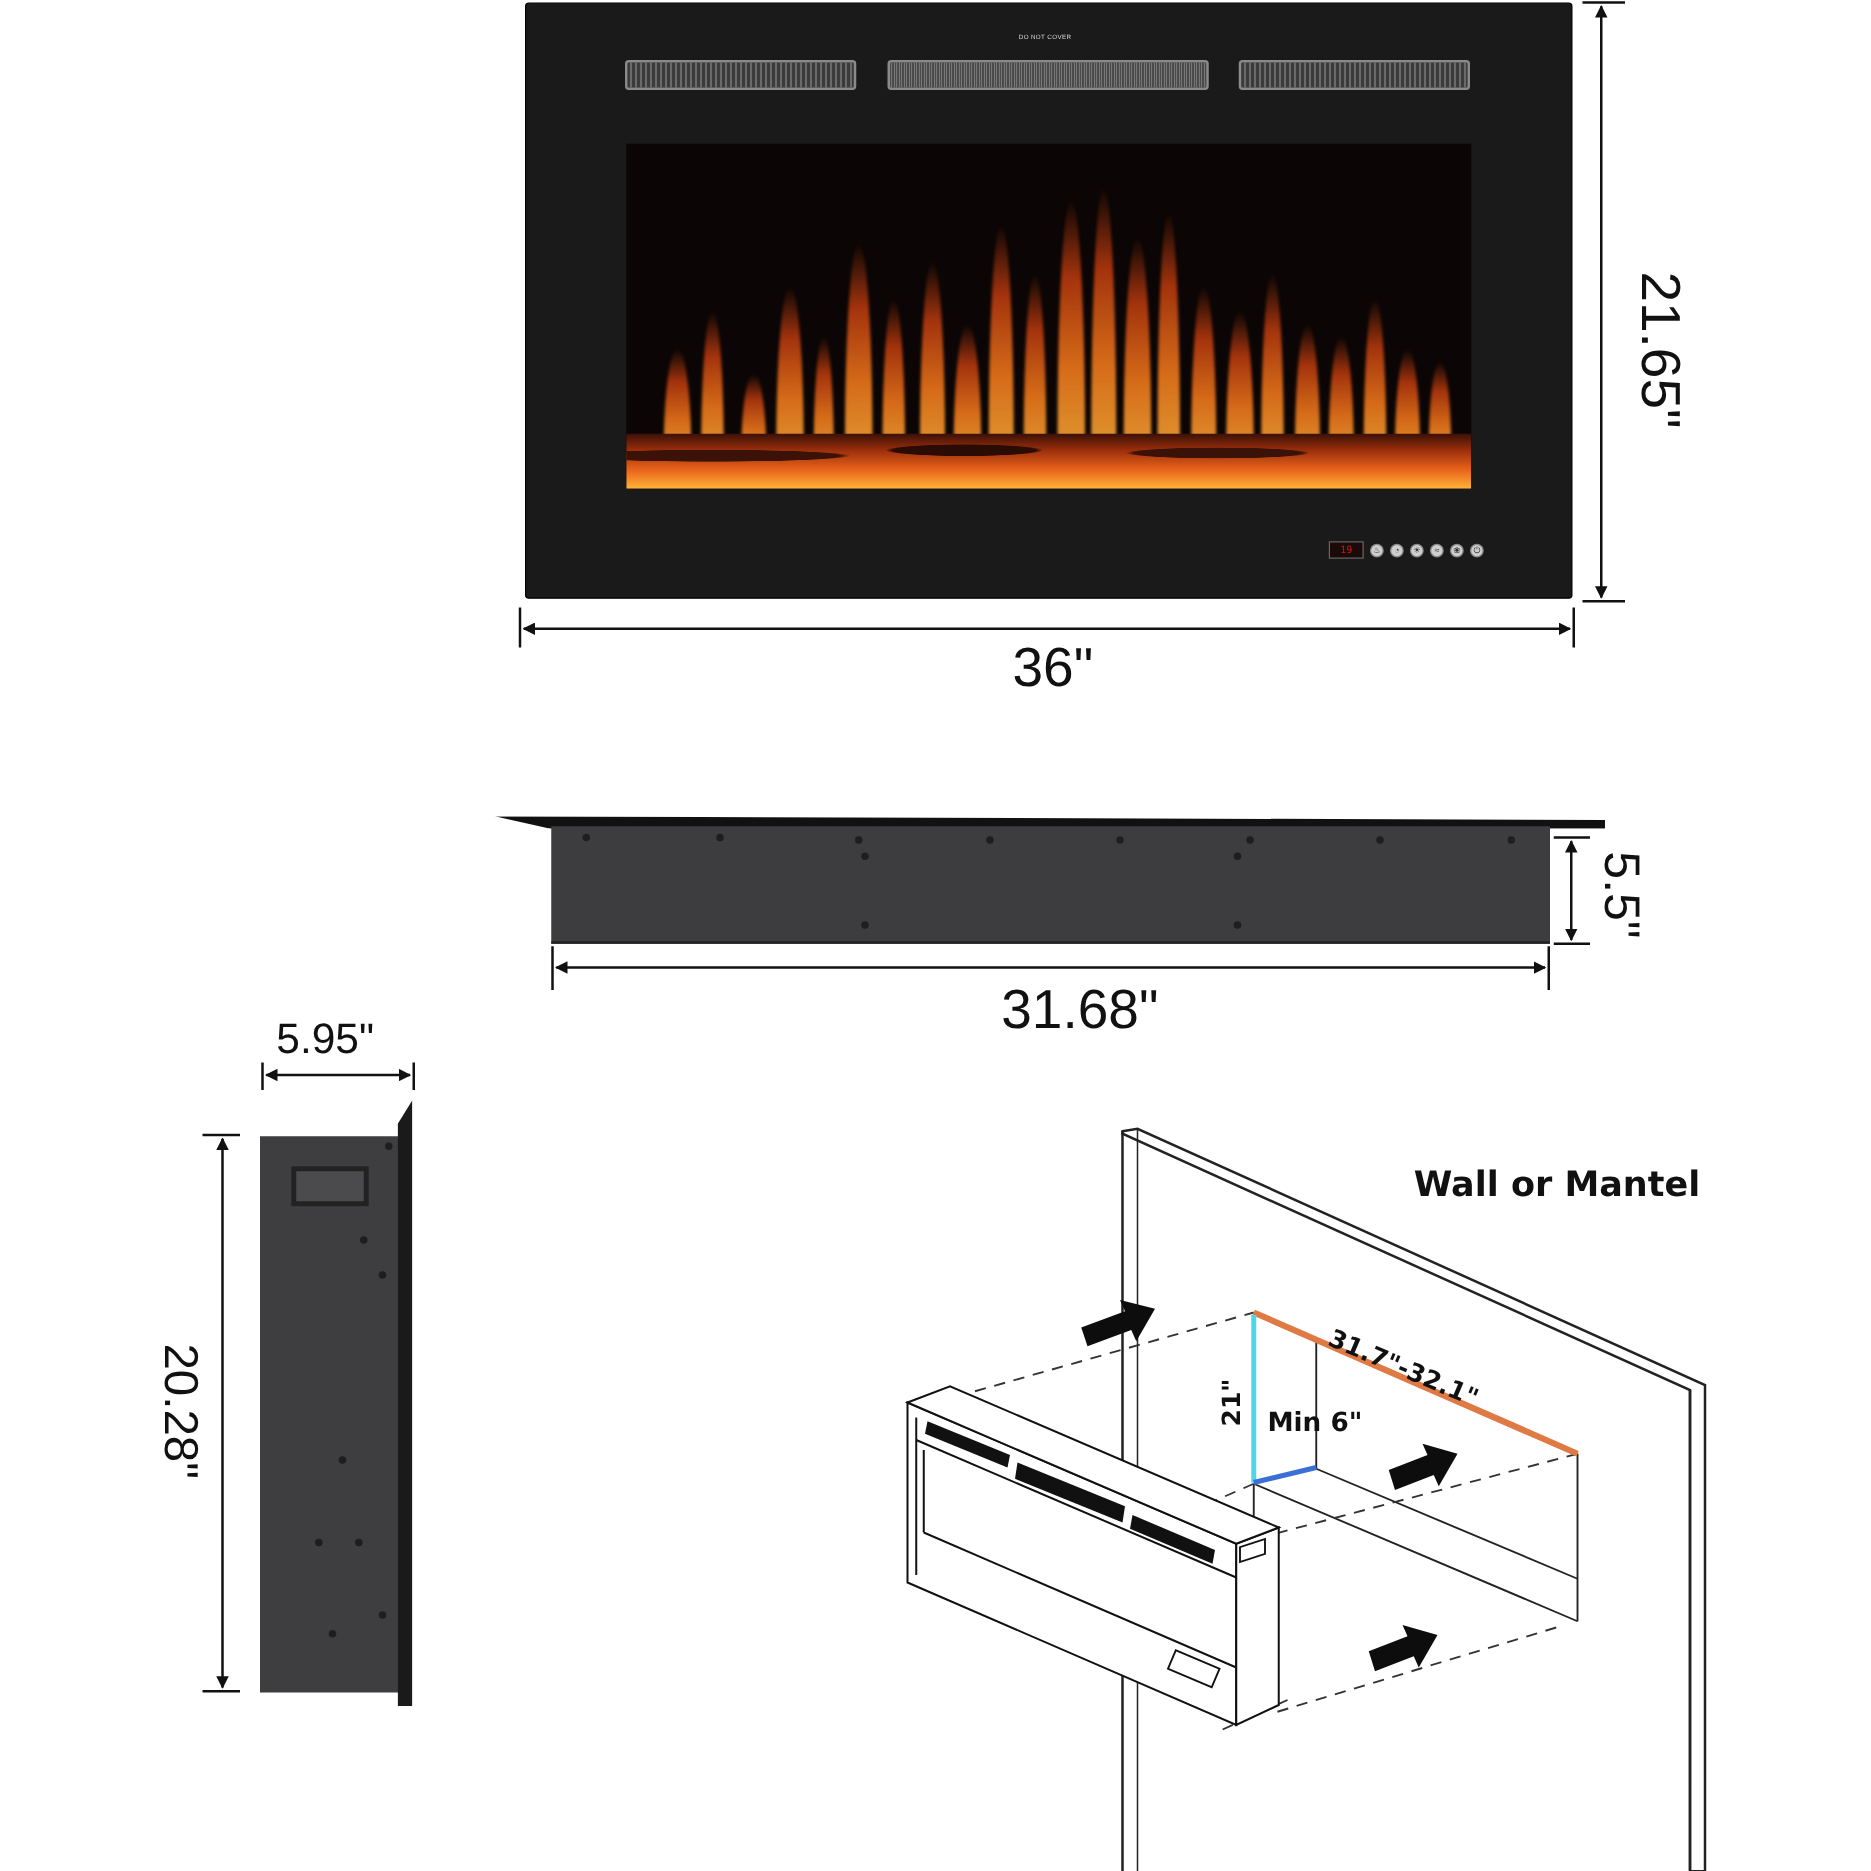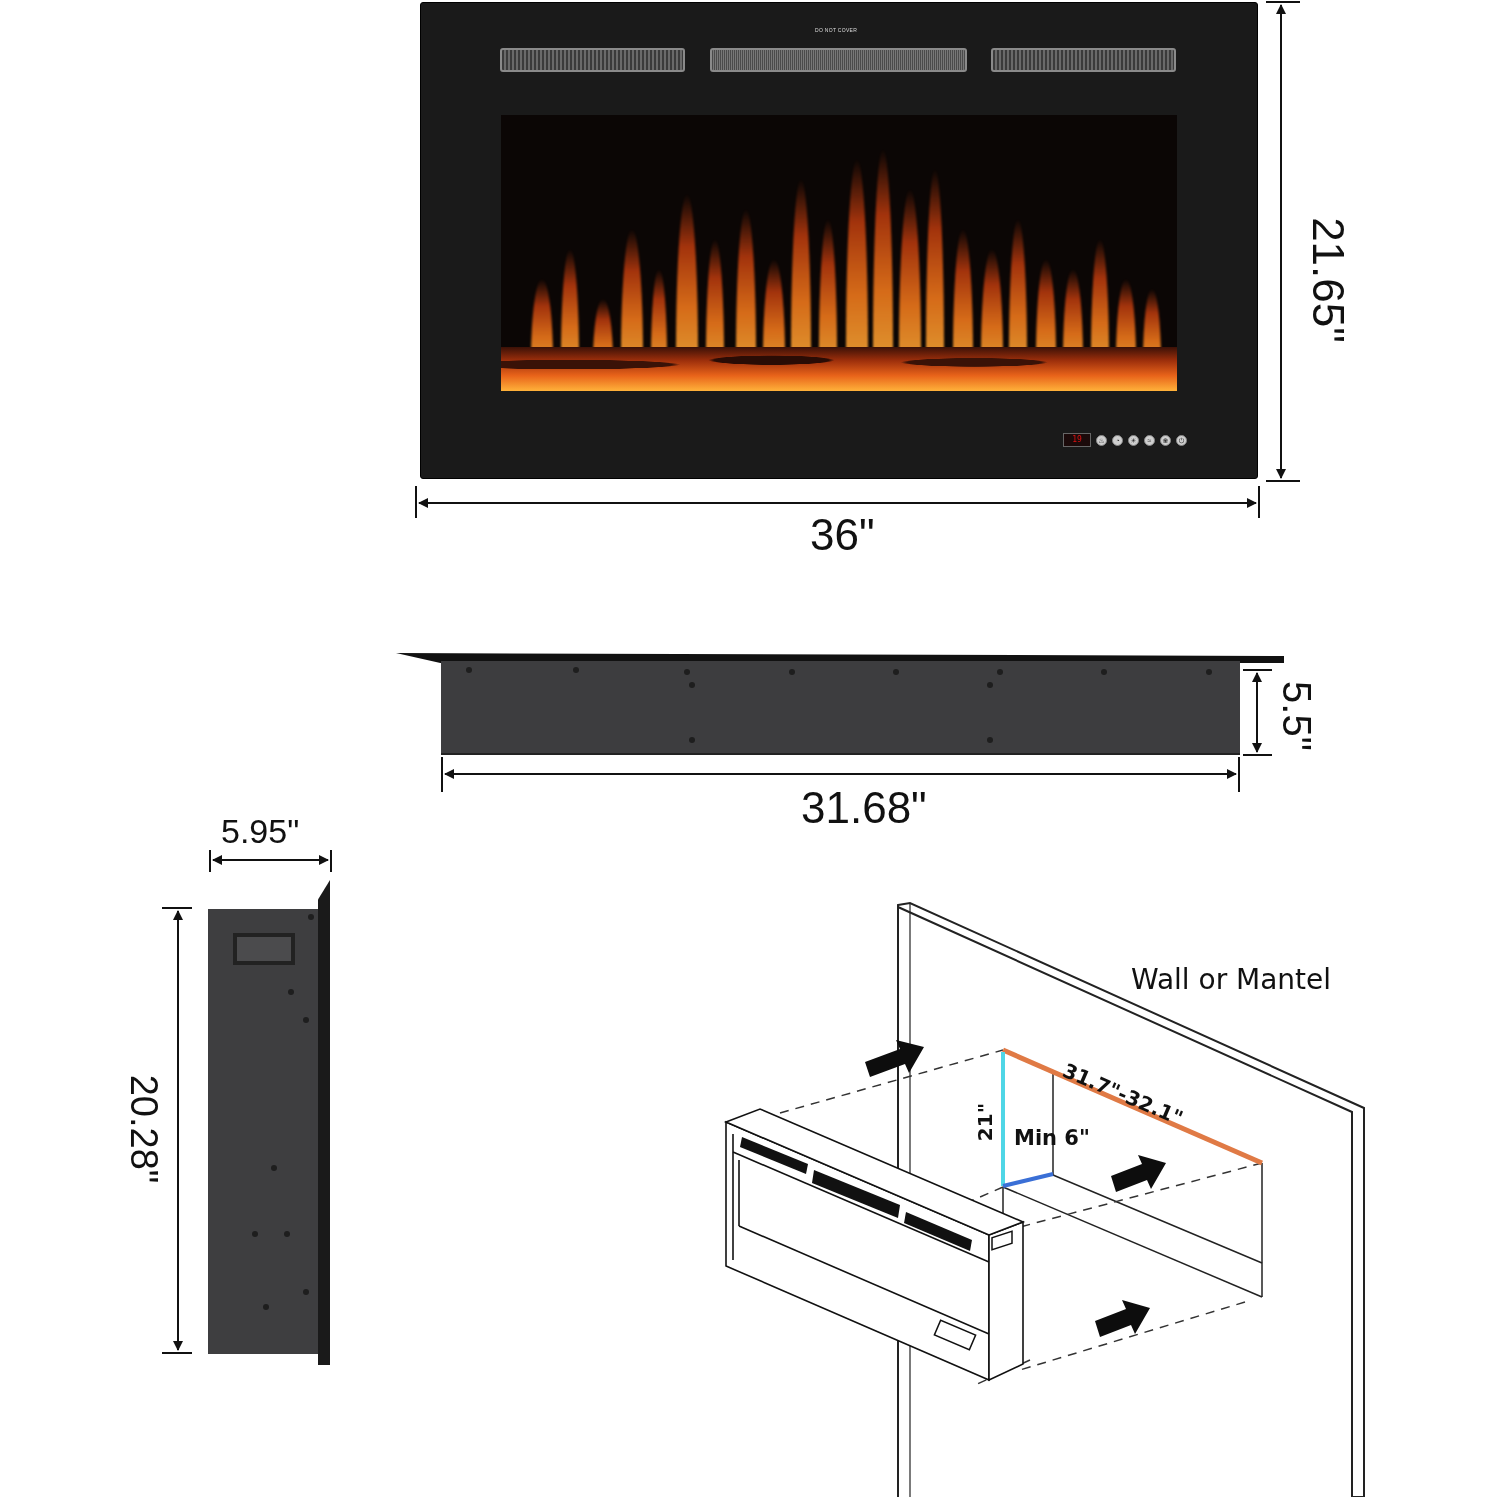--- a/index.html
+++ b/index.html
@@ -28,21 +28,21 @@
   .led { width: 26px; height: 12px; border: 1px solid #666; background: #1b0a0a; color: #d11; font-size: 8px; line-height: 12px; text-align: center; font-family: "DejaVu Sans Mono", monospace; }
   .ctrl-btn { width: 11px; height: 11px; border-radius: 50%; background: #cfcfcf; border: 1px solid #888; box-sizing: border-box; color: #333; font-size: 7px; line-height: 9px; text-align: center; }
   
   .top-lip { left: 396px; top: 653px; width: 888px; height: 10px; background: #111; clip-path: polygon(0 0, 100% 30%, 100% 100%, 5% 100%); }
   .top-body { left: 441px; top: 661px; width: 799px; height: 92px; background: #3d3d3f; border-bottom: 2px solid #222; }
   .screw { position: absolute; width: 6px; height: 6px; border-radius: 50%; background: #1e1e1e; }
   
   .side-body { left: 208px; top: 909px; width: 120px; height: 445px; background: #3e3e40; }
   .side-glass { left: 318px; top: 880px; width: 12px; height: 485px; background: #1a1a1a; clip-path: polygon(0 4%, 100% 0, 100% 100%, 0 100%); }
   .side-handle { left: 233px; top: 933px; width: 62px; height: 32px; border: 4px solid #222; background: #4b4b4d; box-sizing: border-box; }
-  .wall-label { left: 1131px; top: 934px; font-size: 28px; font-weight: normal; font-family: "DejaVu Sans", sans-serif; margin-top: 32px; }
+  .wall-label { left: 1131px; top: 934px; font-size: 28px; font-weight: bold; font-family: "DejaVu Sans", sans-serif; }
 </style>
 </head>
 <body>
 
 <div class="abs fp-front">
   <div class="do-not-cover">DO NOT COVER</div>
   <div class="vent" style="left:79px; width:185px;"></div>
   <div class="vent mid" style="left:289px; width:257px;"></div>
   <div class="vent" style="left:570px; width:185px;"></div>
 

